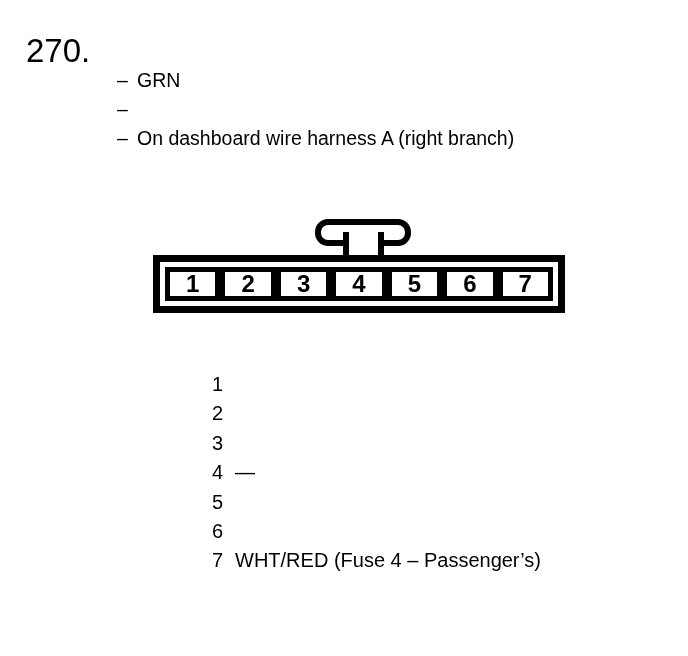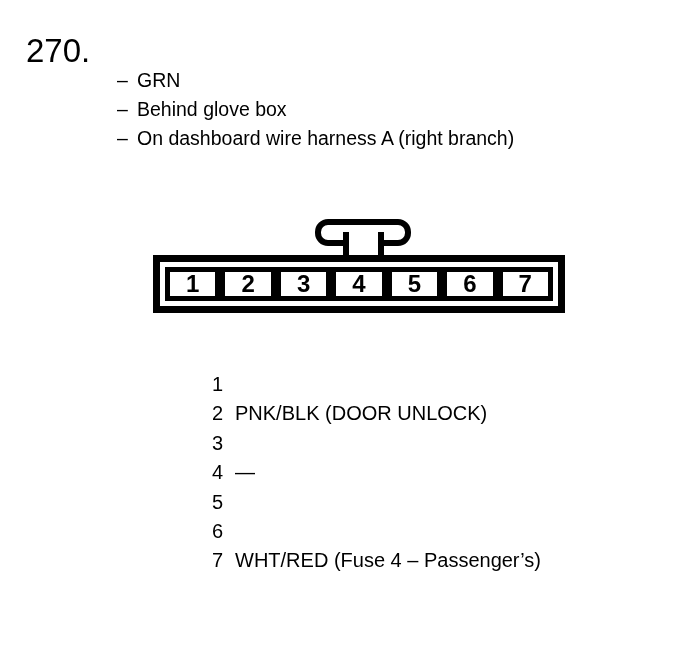--- a/index.html
+++ b/index.html
@@ -131,21 +131,20 @@
     <span class="hnum">270.</span>
   </div>
 
   <div class="details">
     <div class="detail-row">
       <span class="dash">–</span>
       <span>GRN</span>
     </div>
     <div class="detail-row">
       <span class="dash">–</span>
-      <span>Behind glove box</span>
     </div>
     <div class="detail-row">
       <span class="dash">–</span>
       <span>On dashboard wire harness A (right branch)</span>
     </div>
   </div>
 
   <div class="connector">
     <div class="tab-cap"></div>
     <div class="tab-stem"></div>
@@ -173,21 +172,20 @@
       </div>
     </div>
   </div>
 
   <div class="pinout">
     <div class="pin-row">
       <span class="pin-num">1</span>
     </div>
     <div class="pin-row">
       <span class="pin-num">2</span>
-      <span class="pin-desc">PNK/BLK (DOOR UNLOCK)</span>
     </div>
     <div class="pin-row">
       <span class="pin-num">3</span>
     </div>
     <div class="pin-row">
       <span class="pin-num">4</span>
       <span class="pin-desc">—</span>
     </div>
     <div class="pin-row">
       <span class="pin-num">5</span>

